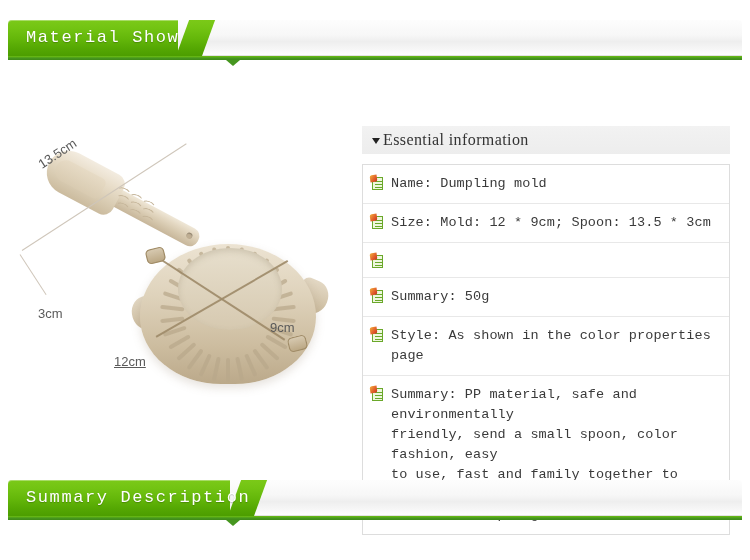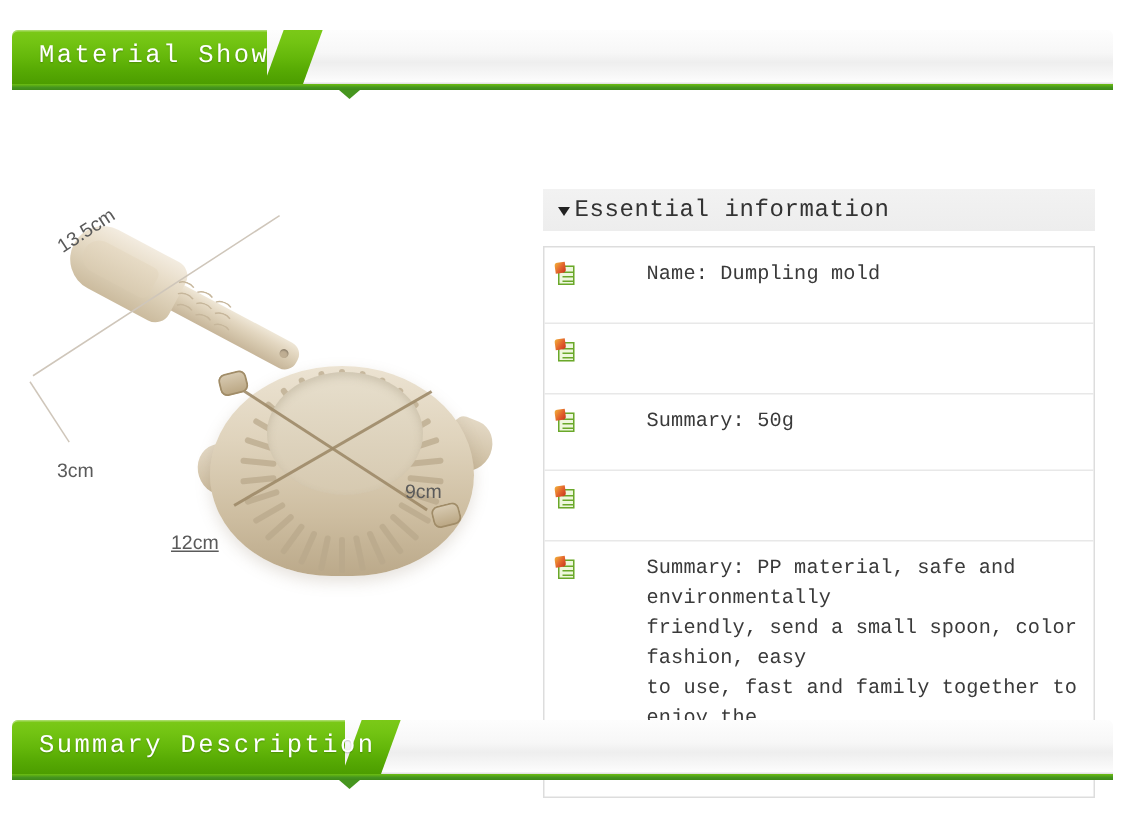--- a/index.html
+++ b/index.html
@@ -293,37 +293,36 @@
     border-right: 4.5px solid transparent;
     border-top: 6px solid #222222;
     margin-right: 3px;
     margin-top: 2px;
     flex: 0 0 auto;
   }
   .info-head-title {
     font-size: 16px;
     color: #333333;
     letter-spacing: 0.4px;
-    font-family: Liberation Mono, monospace;
+    font-family: Liberation Serif, serif;
   }
 
   .info-box {
     margin-top: 10px;
     border: 1px solid #dddddd;
     background: #ffffff;
     box-sizing: border-box;
     width: 368px;
   }
   .info-row {
     display: flex;
     align-items: flex-start;
-    padding: 9px 8px 21px 7px;
+    padding: 9px 8px 9px 7px;
     border-bottom: 1px solid #e8e8e8;
     box-sizing: border-box;
-    gap: 40px;
   }
   .info-row:last-child { border-bottom: none; }
   .info-row .note-icon {
     flex: 0 0 auto;
     width: 14px;
     height: 15px;
     margin-top: 1px;
     margin-right: 7px;
     position: relative;
   }
@@ -458,33 +457,41 @@
         <span class="sheet"></span>
           <span class="corner"></span>
       </span>
       <span class="row-text">Name: Dumpling mold</span>
     </div>
     <div class="info-row">
       <span class="note-icon">
         <span class="sheet"></span>
           <span class="corner"></span>
       </span>
+      <span class="row-text">Size: Mold: 12 * 9cm; Spoon: 13.5 * 3cm</span>
+    </div>
+    <div class="info-row">
+      <span class="note-icon">
+        <span class="sheet"></span>
+          <span class="corner"></span>
+      </span>
     </div>
     <div class="info-row">
       <span class="note-icon">
         <span class="sheet"></span>
           <span class="corner"></span>
       </span>
       <span class="row-text">Summary: 50g</span>
     </div>
     <div class="info-row">
       <span class="note-icon">
         <span class="sheet"></span>
           <span class="corner"></span>
       </span>
+      <span class="row-text">Style: As shown in the color properties page</span>
     </div>
     <div class="info-row">
       <span class="note-icon">
         <span class="sheet"></span>
           <span class="corner"></span>
       </span>
       <span class="row-text">Summary: PP material, safe and environmentally
 friendly, send a small spoon, color fashion, easy
 to use, fast and family together to enjoy the
 delicious dumplings.</span>

